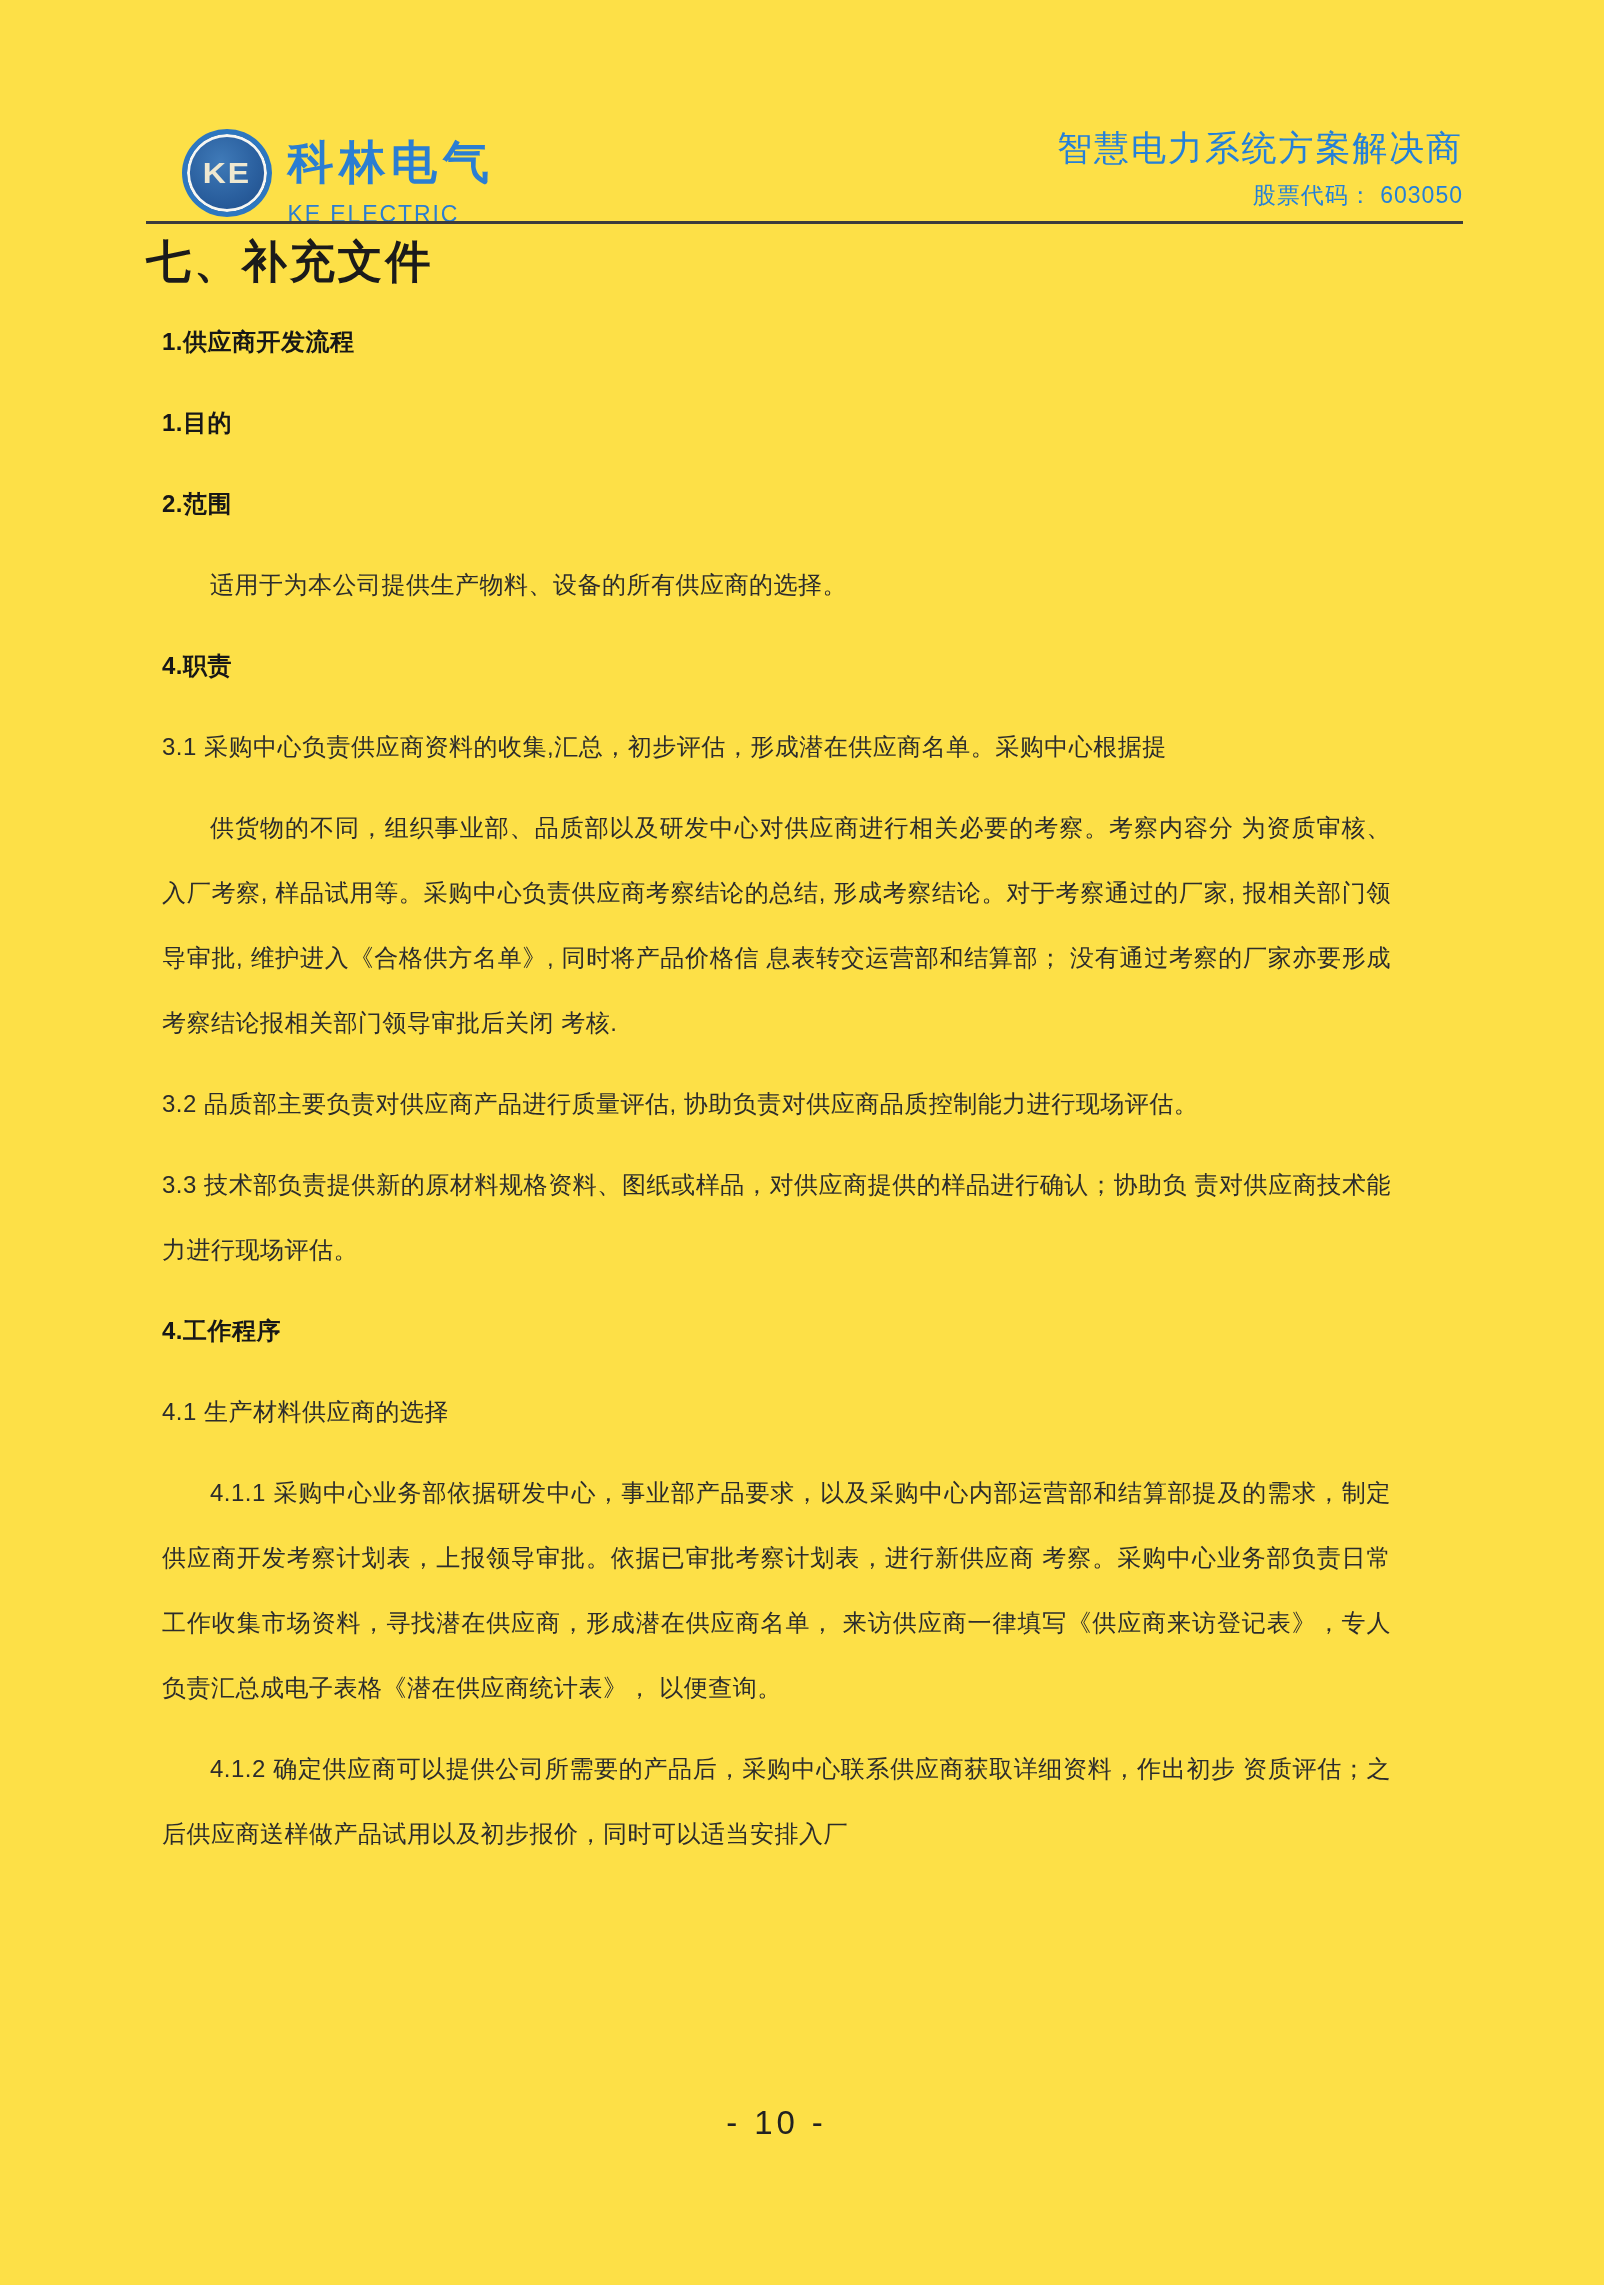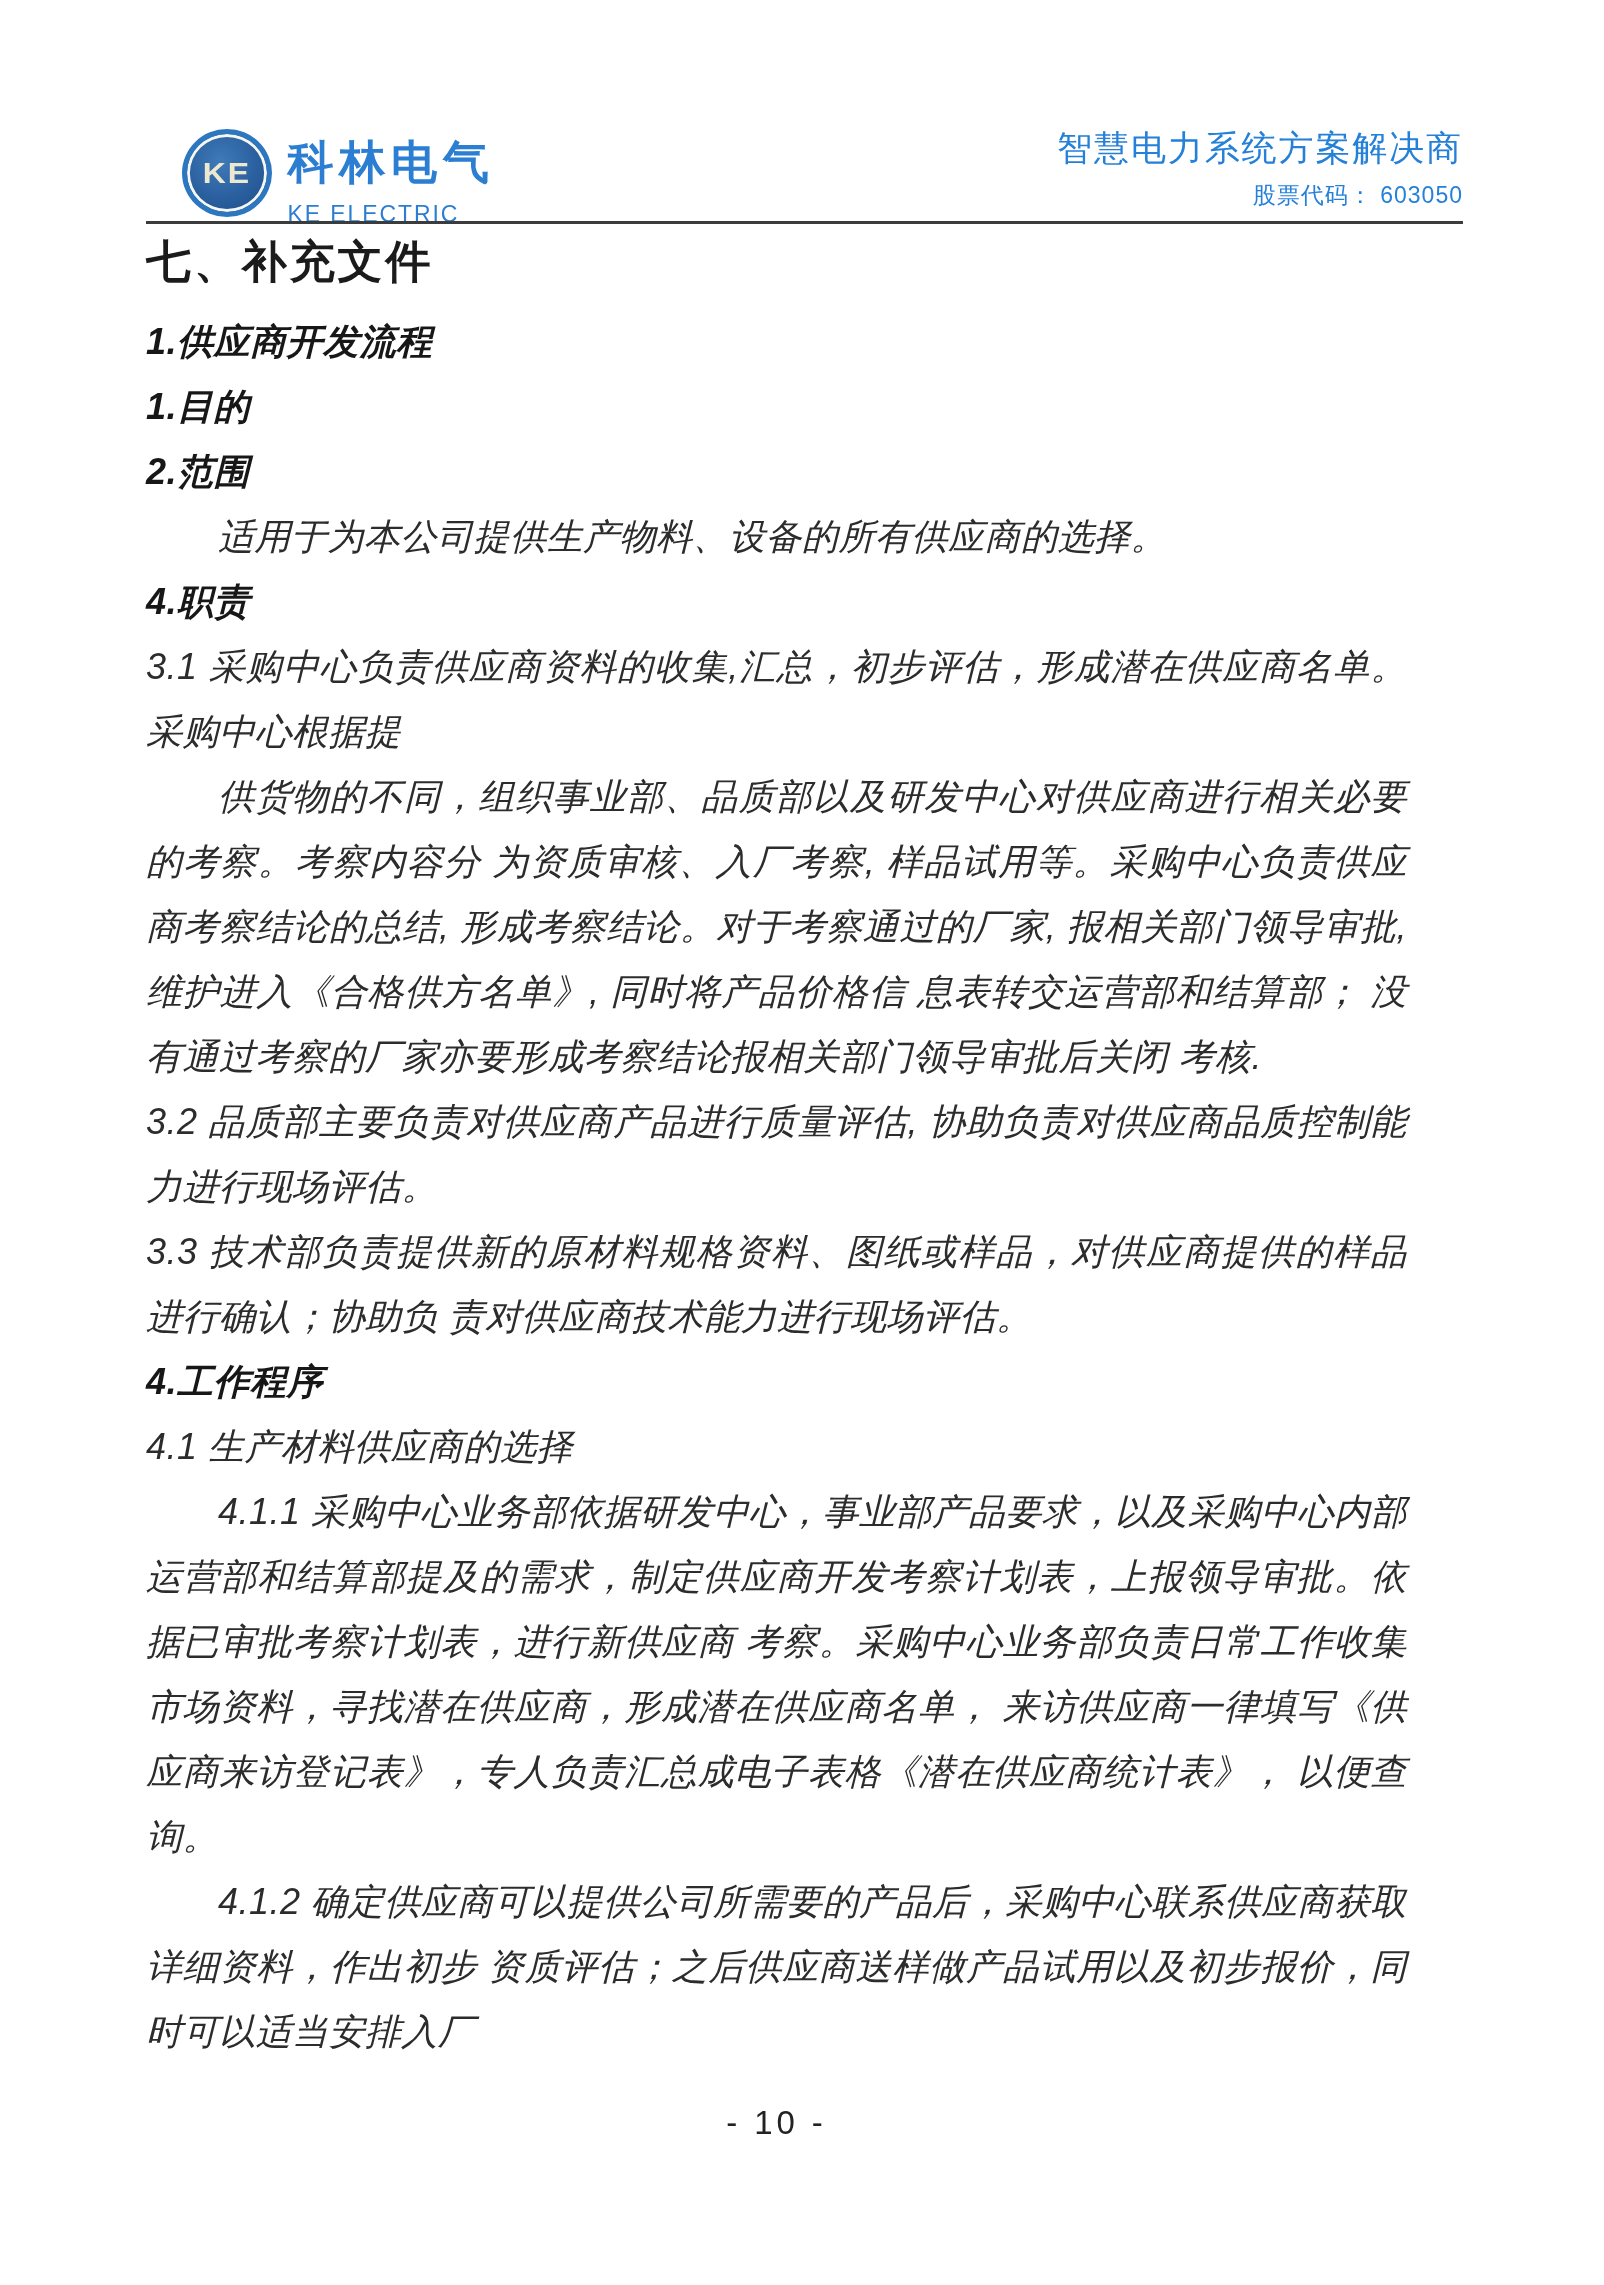--- a/index.html
+++ b/index.html
@@ -1,20 +1,20 @@
 <!DOCTYPE html>
 <html><head>
 <meta charset="utf-8">
 <style>
   html,body { margin:0; padding:0; background:#e8e8e8; }
   .page {
     position:relative;
     width:1604px; height:2285px;
     margin:0 auto;
-    background:#ffffff;
+    background:#fde047;
     font-family:"Liberation Sans","DejaVu Sans",sans-serif;
     overflow:hidden;
   }
 
   
   .brand {
     position:absolute; left:182px; top:129px;
     display:flex; align-items:flex-start;
   }
   .logo-circle {
@@ -48,24 +48,23 @@
   
   main {
     position:absolute; left:146px; top:239px; width:1261px;
   }
   .doc-title {
     margin:0 0 25px 0;
     font-size:45px; font-weight:bold; color:#1b1b1b; letter-spacing:2.9px;
     line-height:1.0;
   }
   .block {
-    font-size:36px; line-height:65px; color:#2c2c2c;
+    font-size:24px; line-height:65px; color:#2c2c2c;
     text-align:justify; letter-spacing:0.5px;
-    margin:0;
-    font-style:italic;
+    margin:16px;
   }
   .block.heading { font-weight:bold; color:#171717; }
   .block.indent  { text-indent:2em; }
 
   
   footer {
     position:absolute; left:146px; top:2104px; width:1261px;
     text-align:center;
   }
   .page-num { font-size:33px; color:#222; letter-spacing:3.9px; }

